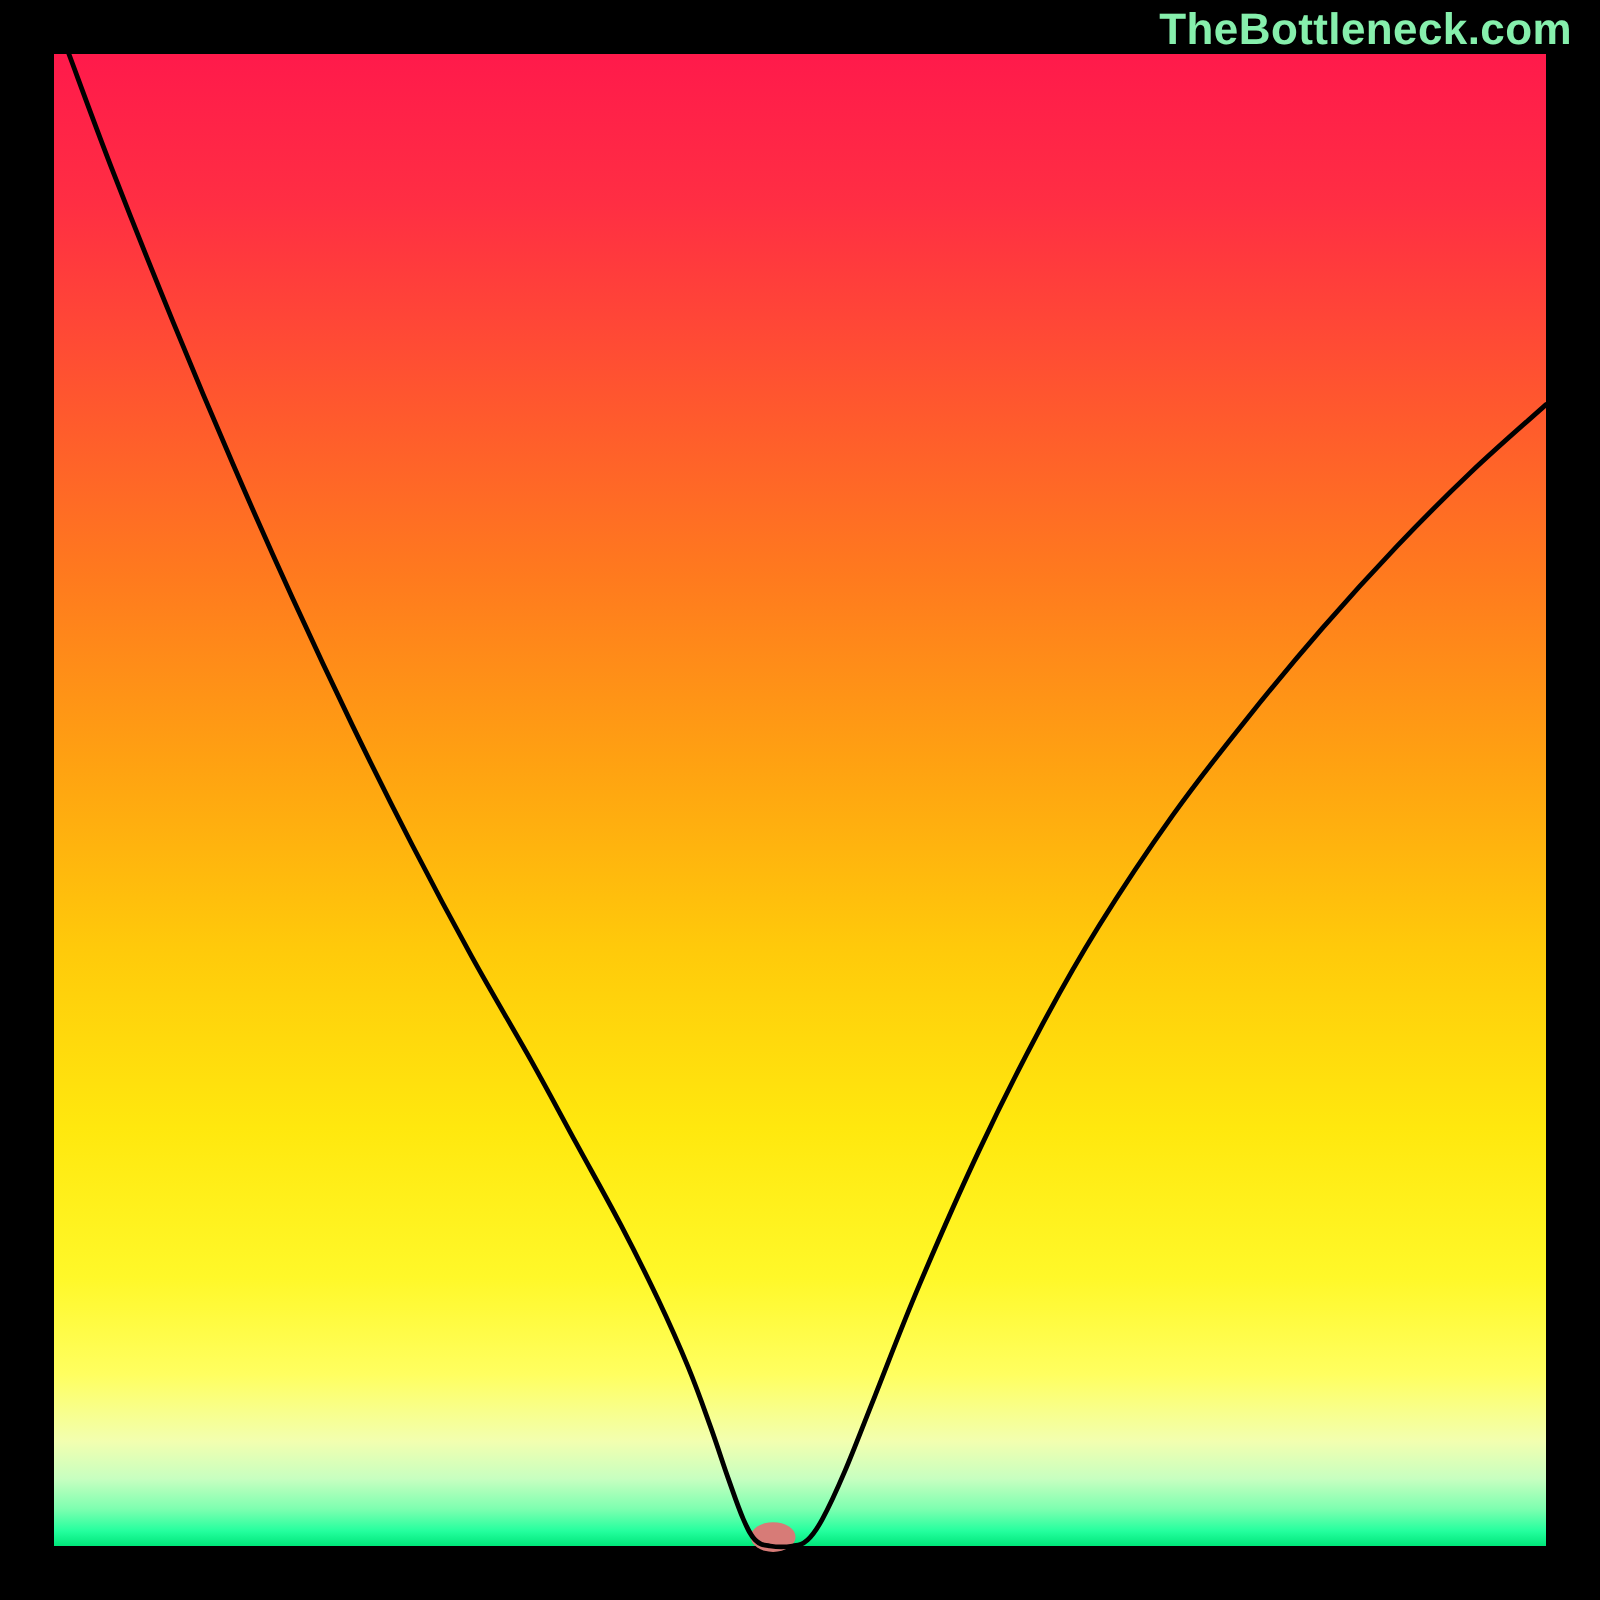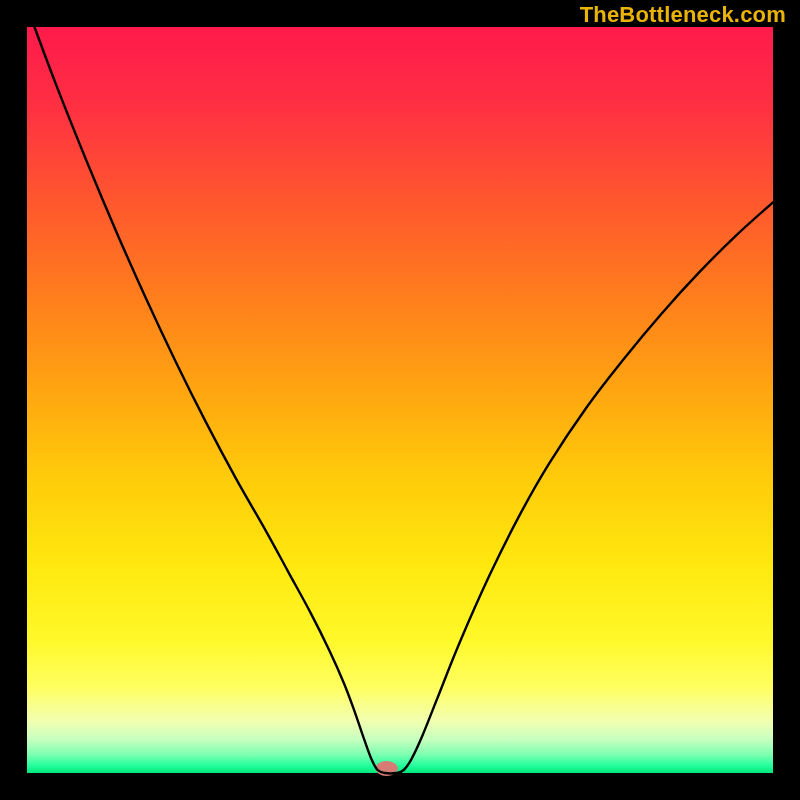--- a/index.html
+++ b/index.html
@@ -16,21 +16,21 @@
     height: 800px;
     background: #000;
   }
   .watermark {
     position: absolute;
     top: 2px;
     right: 14px;
     font-family: Arial, Helvetica, sans-serif;
     font-size: 22px;
     font-weight: 600;
-    color: #eab308;
+    color: #86efac;
     letter-spacing: 0.2px;
   }
   svg {
     display: block;
   }
 </style>
 </head>
 <body>
 <div class="frame">
   <div class="watermark">TheBottleneck.com</div>

